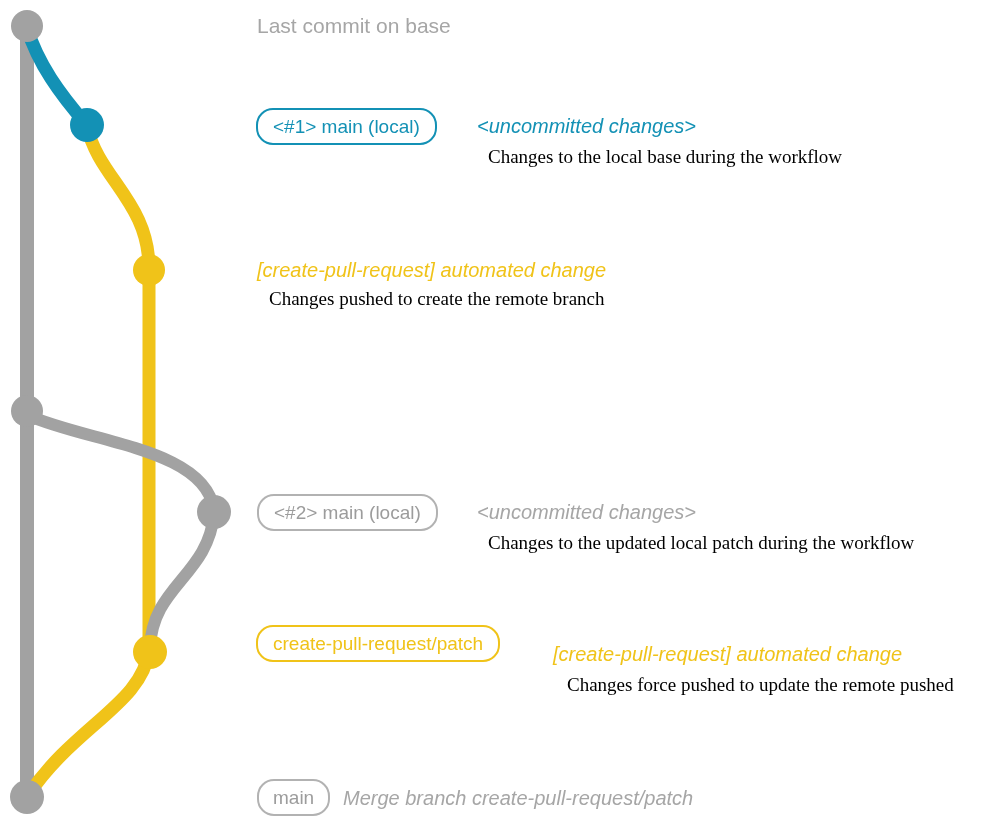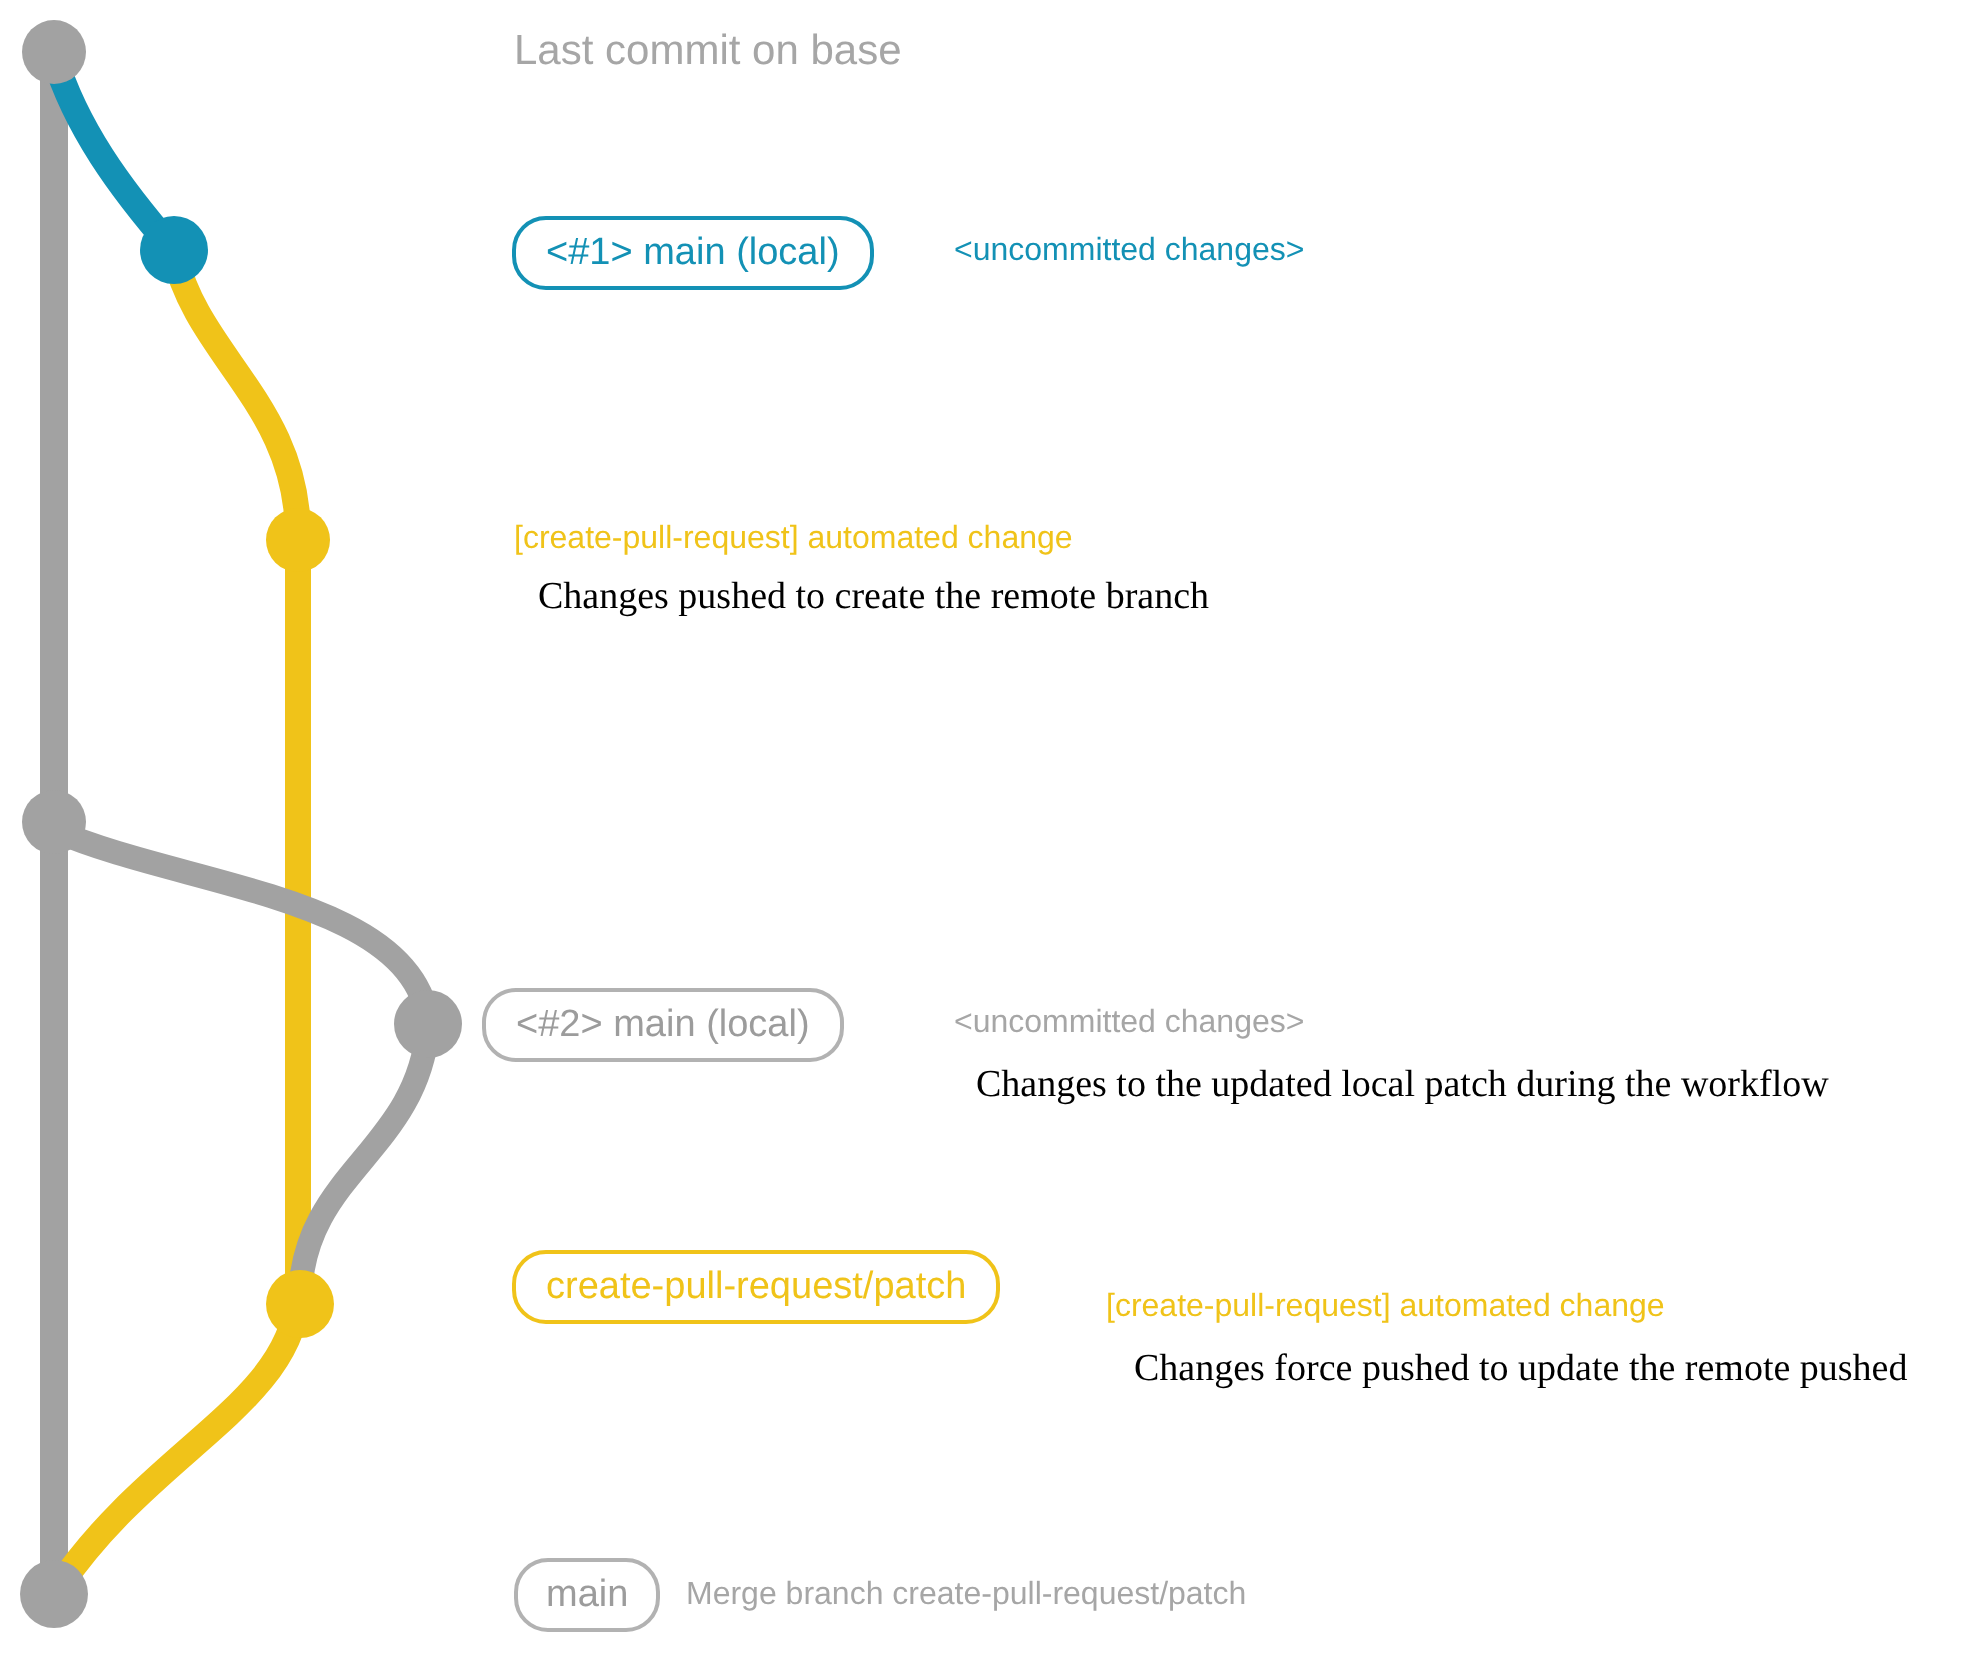--- a/index.html
+++ b/index.html
@@ -26,23 +26,24 @@
     border: 2px solid;
     border-radius: 17px;
     font-size: 19px;
     line-height: 23px;
     padding: 5px 15px;
     white-space: nowrap;
     background: #ffffff;
   }
   .title {
     position: absolute;
-    font-size: 16px;
+    font-size: 20px;
     line-height: 24px;
     white-space: nowrap;
+    font-style: italic;
   }
   .desc {
     position: absolute;
     font-family: "Liberation Serif", serif;
     font-size: 19px;
     line-height: 22px;
     color: #000000;
     white-space: nowrap;
   }
   .teal   { color: var(--color-teal, #1391b5); border-color: var(--color-teal, #1391b5); }
@@ -73,26 +74,27 @@
     <circle cx="27" cy="411" r="16" fill="var(--color-gray, #a2a2a2)"></circle>
     <circle cx="214" cy="512" r="17" fill="var(--color-gray, #a2a2a2)"></circle>
     <circle cx="150" cy="652" r="17" fill="var(--color-yellow, #f0c319)"></circle>
     <circle cx="27" cy="797" r="17" fill="var(--color-gray, #a2a2a2)"></circle>
   </svg>
 
   <div class="heading" style="left:257px; top:13px;">Last commit on base</div>
 
   <span class="tag teal" style="left:256px; top:108px;">&lt;#1&gt; main (local)</span>
   <span class="title teal" style="left:477px; top:114px;">&lt;uncommitted changes&gt;</span>
+  <div class="desc" style="left:488px; top:146px;">Changes to the local base during the workflow</div>
 
   <span class="title yellow" style="left:257px; top:258px;">[create-pull-request] automated change</span>
   <div class="desc" style="left:269px; top:288px;">Changes pushed to create the remote branch</div>
 
 
-  <span class="tag grayed" style="left:241px; top:494px;">&lt;#2&gt; main (local)</span>
+  <span class="tag grayed" style="left:257px; top:494px;">&lt;#2&gt; main (local)</span>
   <span class="title graytext" style="left:477px; top:500px;">&lt;uncommitted changes&gt;</span>
   <div class="desc" style="left:488px; top:532px;">Changes to the updated local patch during the workflow</div>
 
   <span class="tag yellow" style="left:256px; top:625px;">create-pull-request/patch</span>
   <span class="title yellow" style="left:553px; top:642px;">[create-pull-request] automated change</span>
   <div class="desc" style="left:567px; top:674px;">Changes force pushed to update the remote pushed</div>
 
   <span class="tag grayed" style="left:257px; top:779px; padding:5px 14px;">main</span>
   <span class="title graytext" style="left:343px; top:786px;">Merge branch create-pull-request/patch</span>
 

